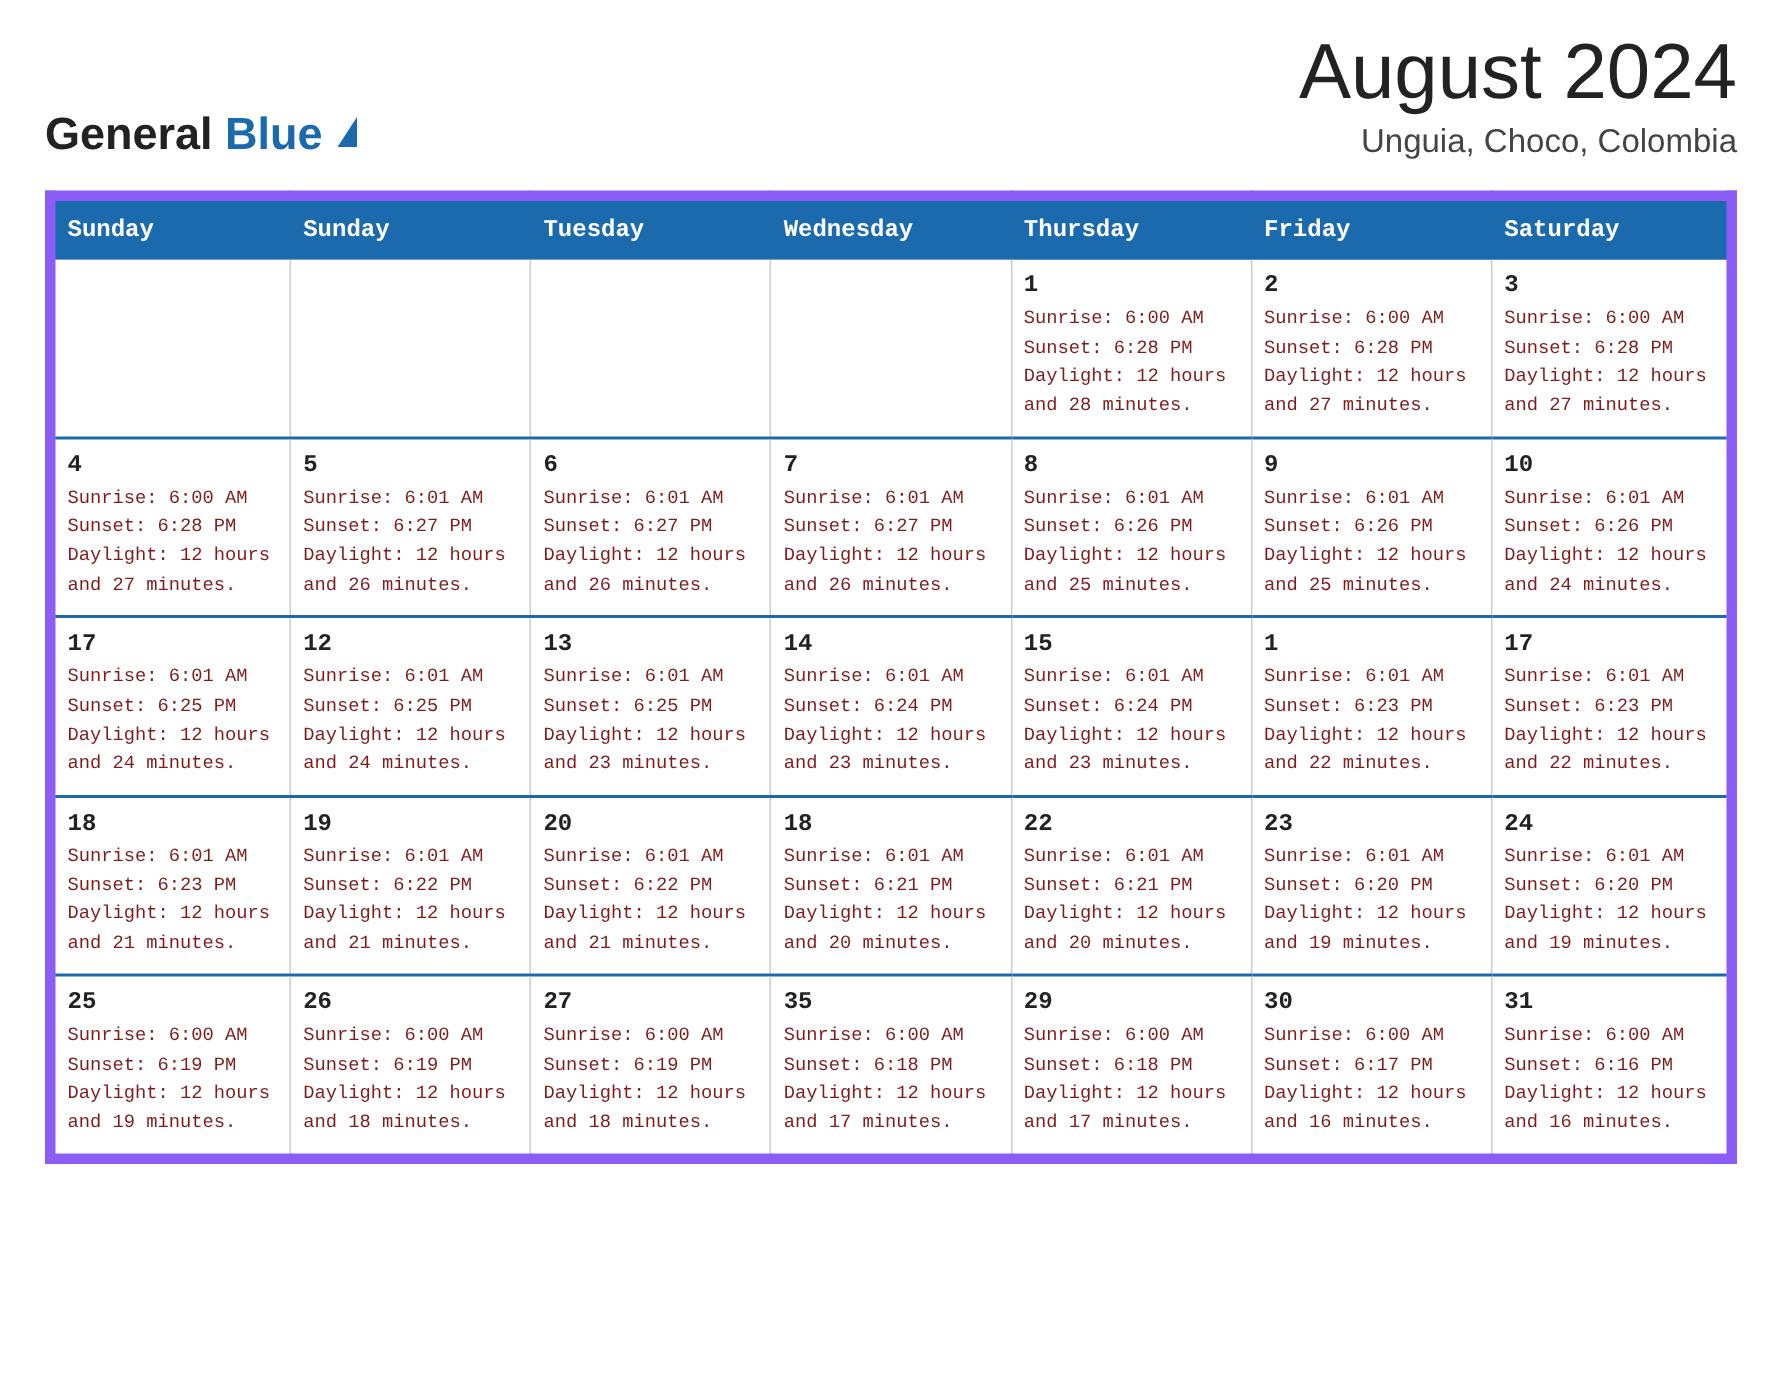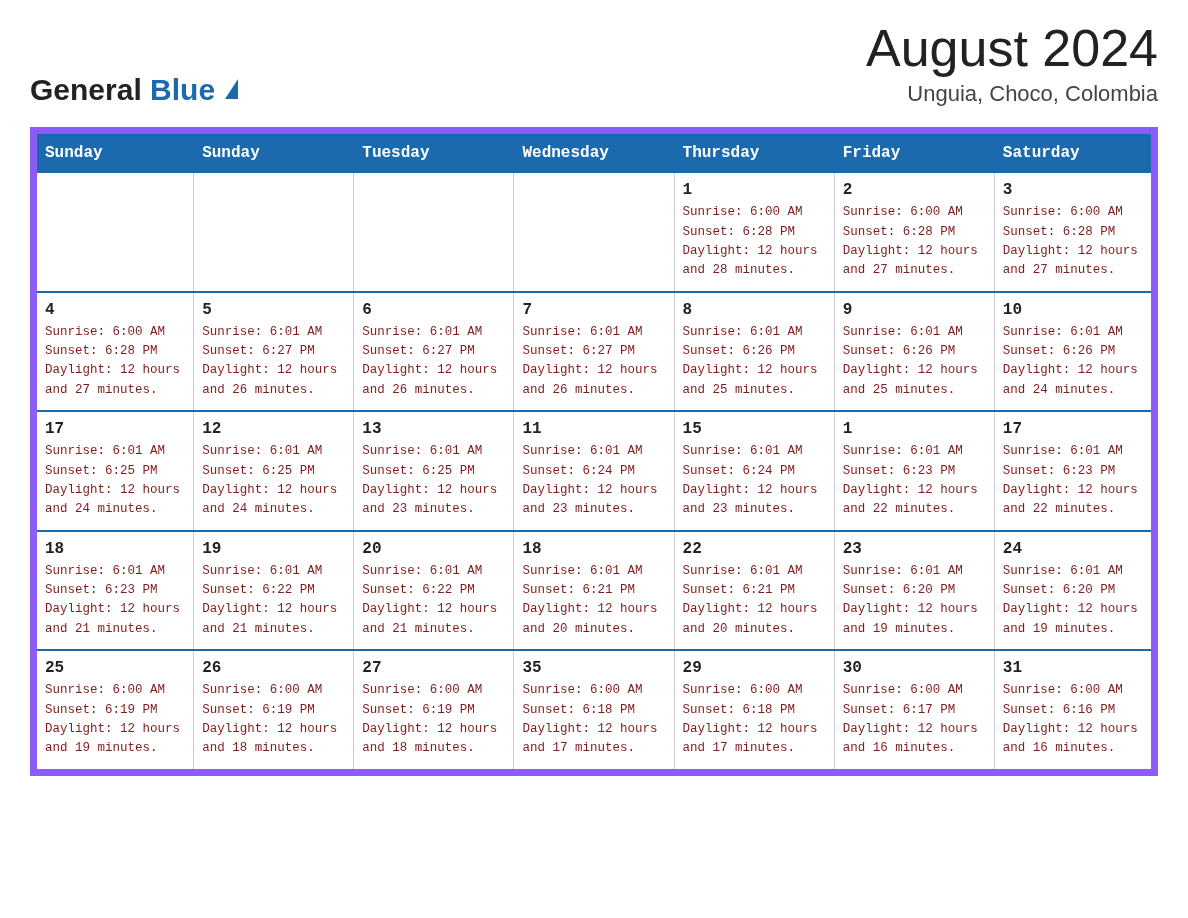--- a/index.html
+++ b/index.html
@@ -201,21 +201,21 @@
 and 24 minutes.</div>
         </td>
         <td class="cell-top-border">
           <span class="day-number">13</span>
           <div class="cell-details" style="white-space: pre-line;">Sunrise: 6:01 AM
 Sunset: 6:25 PM
 Daylight: 12 hours
 and 23 minutes.</div>
         </td>
         <td class="cell-top-border">
-          <span class="day-number">11</span>
+          <span class="day-number">14</span>
           <div class="cell-details" style="white-space: pre-line;">Sunrise: 6:01 AM
 Sunset: 6:24 PM
 Daylight: 12 hours
 and 23 minutes.</div>
         </td>
         <td class="cell-top-border">
           <span class="day-number">15</span>
           <div class="cell-details" style="white-space: pre-line;">Sunrise: 6:01 AM
 Sunset: 6:24 PM
 Daylight: 12 hours

